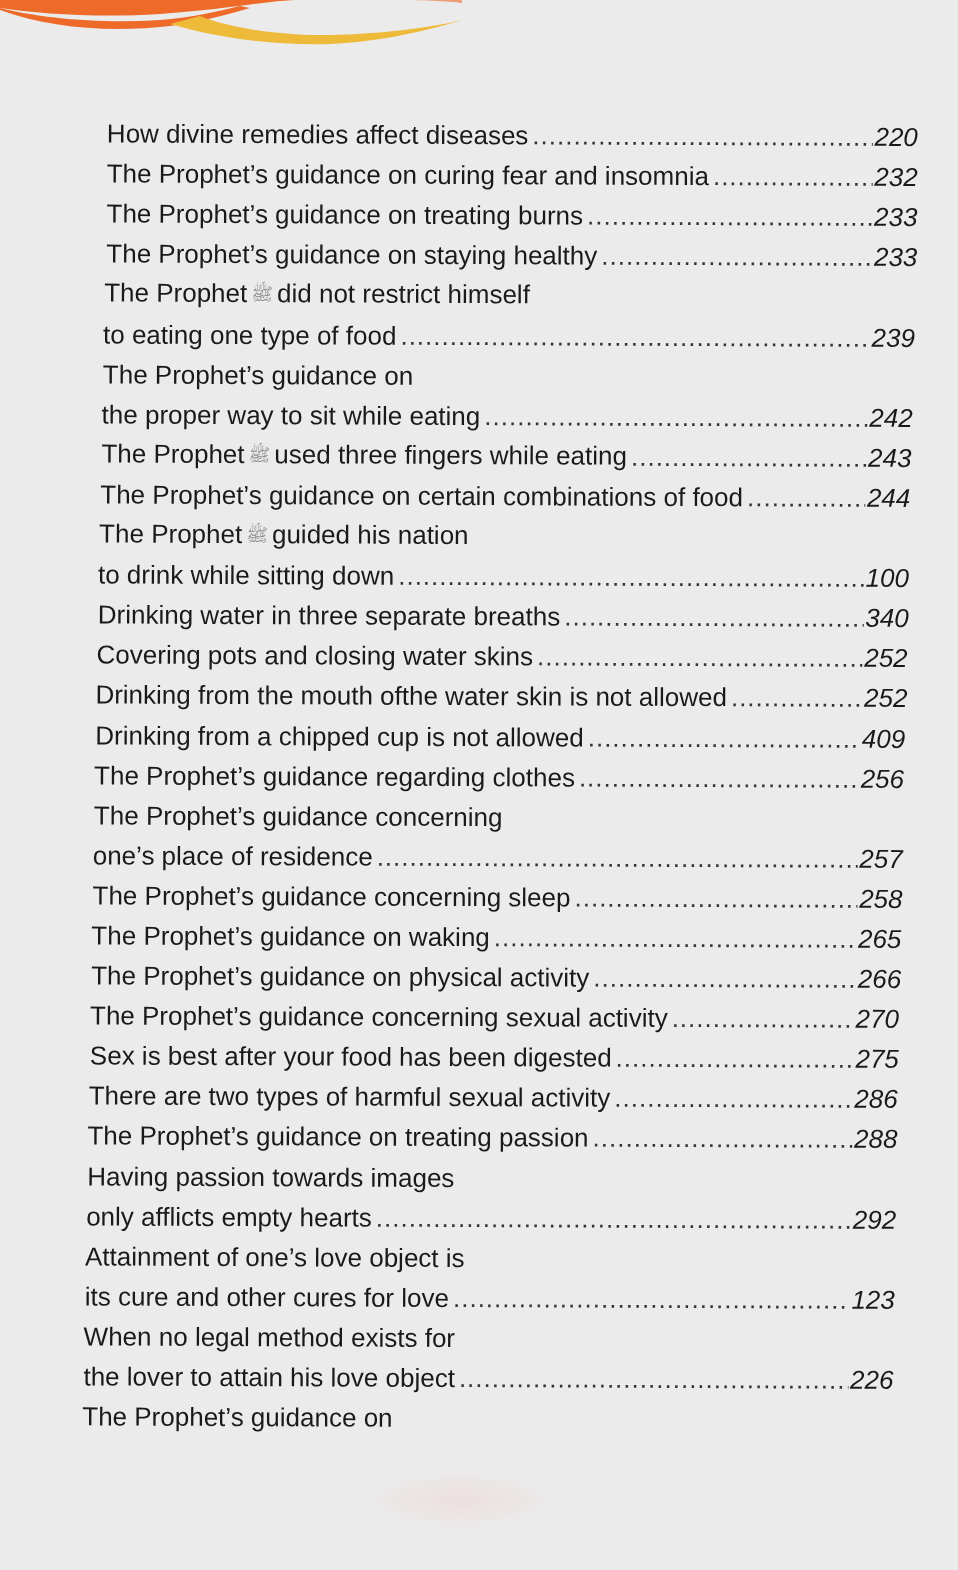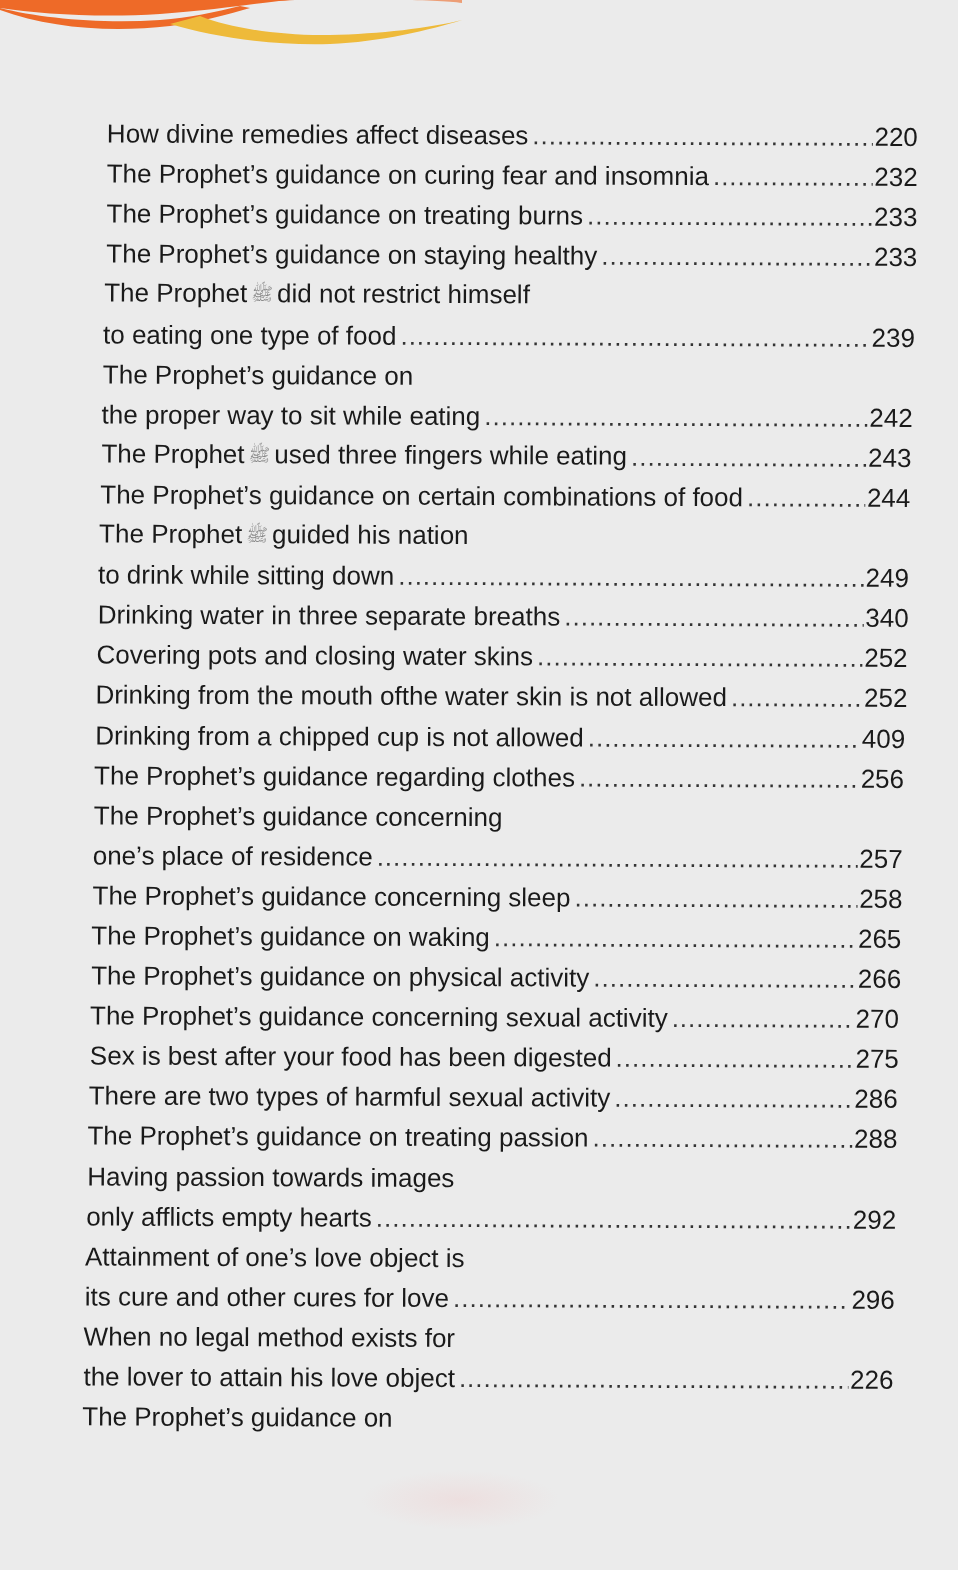--- a/index.html
+++ b/index.html
@@ -48,20 +48,21 @@
       margin: 0 2px 0 4px;
       letter-spacing: 1px;
       color: #333;
     }
     .toc-line .leader::before {
       content: "..................................................................................................................................................................................................................";
     }
     .toc-line .page {
       flex: 0 0 auto;
       text-align: center;
+      font-style: italic;
     }
     .saw {
       display: inline-block;
       font-size: 18px;
       color: #888;
       margin: 0 4px;
       vertical-align: 2px;
     }
     .bleed {
       position: absolute;
@@ -129,21 +130,21 @@
       <span class="title">The Prophet’s guidance on certain combinations of food</span>
       <span class="leader"></span>
       <span class="page">244</span>
     </div>
     <div class="toc-line no-page" style="padding-left: 101px; padding-right: 47px;">
       <span class="title"><span>The Prophet</span><span class="saw">ﷺ</span><span>guided his nation</span></span>
     </div>
     <div class="toc-line" style="padding-left: 100px; padding-right: 47px;">
       <span class="title">to drink while sitting down</span>
       <span class="leader"></span>
-      <span class="page">249</span>
+      <span class="page">100</span>
     </div>
     <div class="toc-line" style="padding-left: 100px; padding-right: 47px;">
       <span class="title">Drinking water in three separate breaths</span>
       <span class="leader"></span>
       <span class="page">340</span>
     </div>
     <div class="toc-line" style="padding-left: 99px; padding-right: 48px;">
       <span class="title">Covering pots and closing water skins</span>
       <span class="leader"></span>
       <span class="page">252</span>
@@ -213,21 +214,21 @@
       <span class="title">only afflicts empty hearts</span>
       <span class="leader"></span>
       <span class="page">292</span>
     </div>
     <div class="toc-line no-page" style="padding-left: 90px; padding-right: 58px;">
       <span class="title">Attainment of one’s love object is</span>
     </div>
     <div class="toc-line" style="padding-left: 90px; padding-right: 58px;">
       <span class="title">its cure and other cures for love</span>
       <span class="leader"></span>
-      <span class="page">296</span>
+      <span class="page">123</span>
     </div>
     <div class="toc-line no-page" style="padding-left: 89px; padding-right: 59px;">
       <span class="title">When no legal method exists for</span>
     </div>
     <div class="toc-line" style="padding-left: 89px; padding-right: 59px;">
       <span class="title">the lover to attain his love object</span>
       <span class="leader"></span>
       <span class="page">226</span>
     </div>
     <div class="toc-line no-page" style="padding-left: 88px; padding-right: 60px;">

